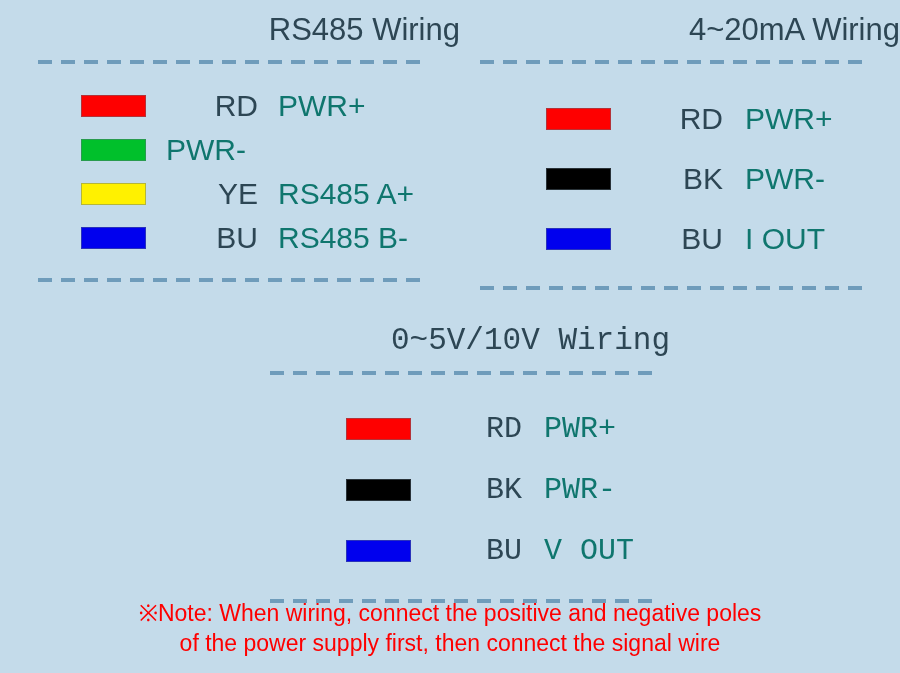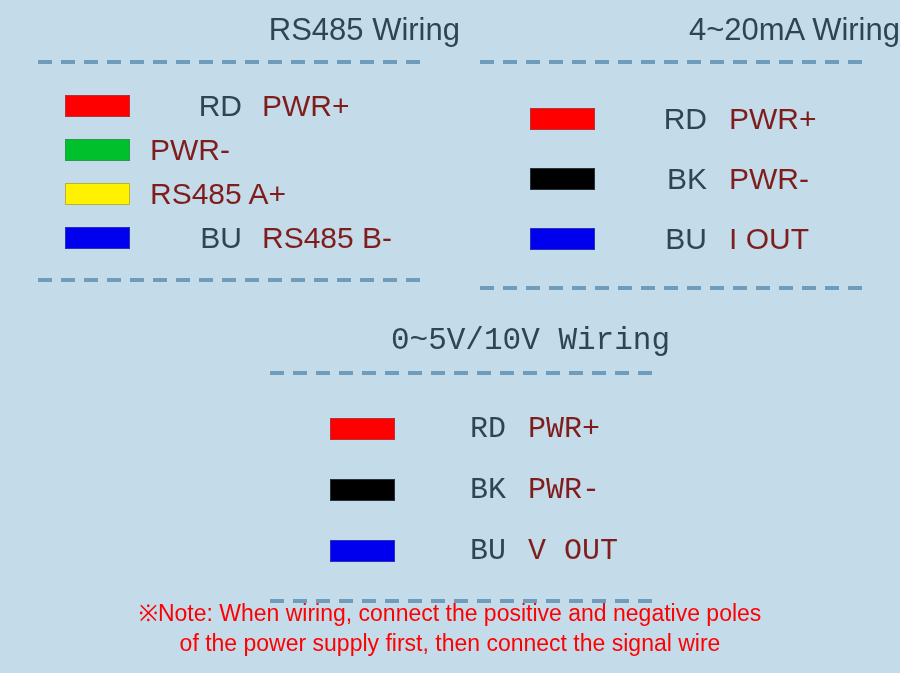--- a/index.html
+++ b/index.html
@@ -41,41 +41,42 @@
   }
 
   .rows {
     display: flex;
     flex-direction: column;
   }
 
   .wire-row {
     display: flex;
     align-items: center;
+    padding-left: 16px;
   }
 
   .swatch {
     width: 65px;
     height: 22px;
     flex: 0 0 auto;
     border: 1px solid rgba(90,110,125,0.45);
     box-sizing: border-box;
   }
 
   .code {
     color: #2d4654;
     font-size: 30px;
     line-height: 1;
     text-align: right;
     flex: 0 0 auto;
     white-space: nowrap;
   }
 
   .value {
-    color: #7f1d1d;
+    color: #0f766e;
     font-size: 30px;
     line-height: 1;
     text-align: right;
     flex: 0 0 auto;
     white-space: nowrap;
   }
 
   
   #panel-rs485 { left: 0px; top: 14px; width: 460px; }
   #panel-rs485 .panel-title { width: 460px; }
@@ -137,20 +138,21 @@
       <span class="value">PWR+</span>
     </div>
 
     <div class="wire-row">
       <span class="swatch" style="background:#00c02b"></span>
       <span class="value">PWR-</span>
     </div>
 
     <div class="wire-row">
       <span class="swatch" style="background:#fff100"></span>
+      <span class="code">YE</span>
       <span class="value">RS485 A+</span>
     </div>
 
     <div class="wire-row">
       <span class="swatch" style="background:#0000ee"></span>
       <span class="code">BU</span>
       <span class="value">RS485 B-</span>
     </div>
 
   </div>

